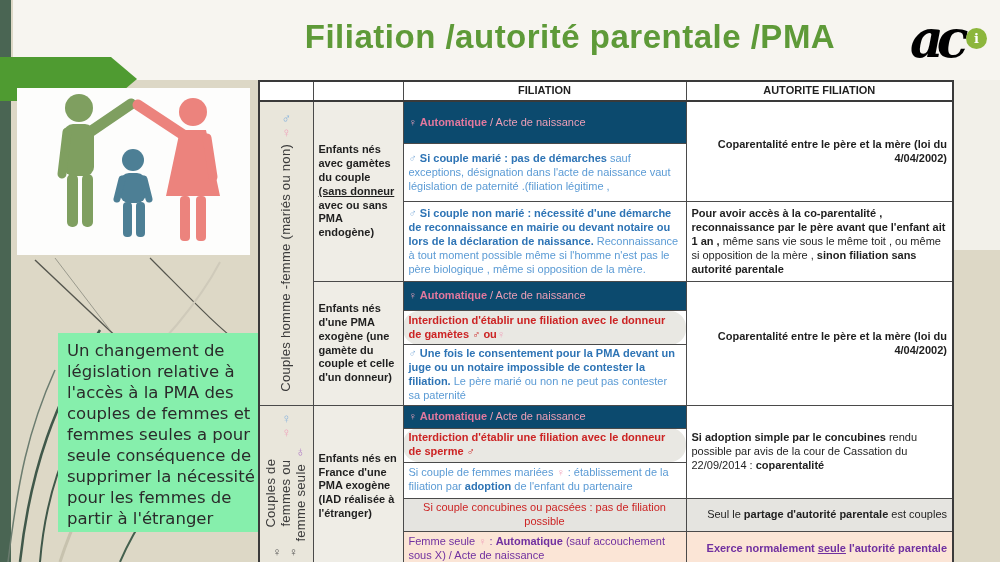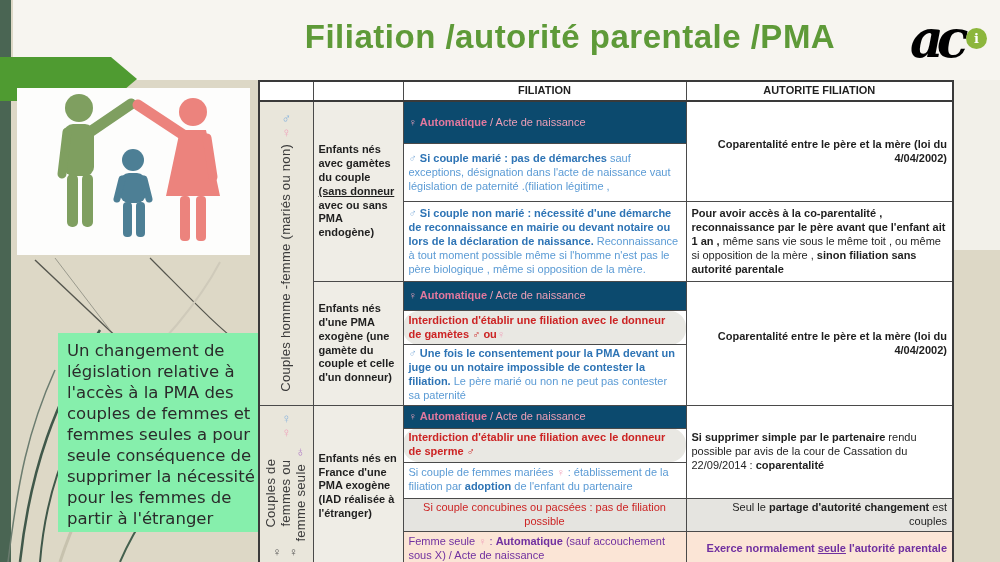--- a/index.html
+++ b/index.html
@@ -169,31 +169,31 @@
           <div class="group-syms">
                 <span class="s-sym-mb" style="display: block;">♀</span>
                 <span class="s-sym-f" style="display: block;">♀</span>
               </div>
           <div class="rot"><span class="s-gdark">Couples de femmes ou femme seule </span><span class="s-sym-p">♀</span></div>
           <div class="gb-syms">♀ ♀</div>
         </div>
       </td>
       <td rowspan="5" class="bg-label cell-label"><span class="s-b s-black">Enfants nés en France d'une PMA exogène (IAD réalisée à l'étranger)</span></td>
       <td class="bg-gray"><span class="s-sym-f">♀  </span><span class="s-b s-pink">Automatique</span><span class="s-pink-l"> / Acte de naissance</span></td>
-      <td rowspan="3" class="cell-aut left"><span class="s-b s-black">Si supprimer simple par le partenaire </span><span class="s-black">rendu possible par avis de la cour de Cassation du 22/09/2014 : </span><span class="s-b s-black">coparentalité</span></td>
+      <td rowspan="3" class="cell-aut left"><span class="s-b s-black">Si adoption simple par le concubines </span><span class="s-black">rendu possible par avis de la cour de Cassation du 22/09/2014 : </span><span class="s-b s-black">coparentalité</span></td>
     </tr>
     <tr style="height:34px">
       <td class="bg-light"><span class="s-b s-red">Interdiction d'établir une filiation avec le donneur  de sperme ♂</span></td>
     </tr>
     <tr style="height:36px">
       <td><span class="s-blue-l">Si couple de femmes mariées </span><span class="s-sym-f">♀</span><span class="s-blue-l"> : établissement de la filiation par </span><span class="s-b s-blue">adoption</span><span class="s-blue-l"> de l'enfant du partenaire</span></td>
     </tr>
     <tr style="height:24px">
       <td class="bg-gray2"><span class="s-red">Si couple concubines ou pacsées : pas de filiation possible</span></td>
-      <td class="bg-gray2 cell-aut"><span class="s-black">Seul le </span><span class="s-b s-black">partage d'autorité changement</span><span class="s-black"> est couples</span></td>
+      <td class="bg-gray2 cell-aut"><span class="s-black">Seul le </span><span class="s-b s-black">partage d'autorité parentale</span><span class="s-black"> est couples</span></td>
     </tr>
     <tr style="height:37px">
       <td class="bg-peach"><span class="s-purple">Femme seule </span><span class="s-sym-f">♀</span><span class="s-purple"> : </span><span class="s-b s-purple">Automatique</span><span class="s-purple"> (sauf accouchement sous X) / Acte de naissance</span></td>
       <td class="bg-peach cell-aut"><span class="s-b s-purple">Exerce normalement </span><span class="s-b s-u s-purple">seule</span><span class="s-b s-purple"> l'autorité parentale</span></td>
     </tr>
   </tbody>
     </table>
 
 </div>
 

